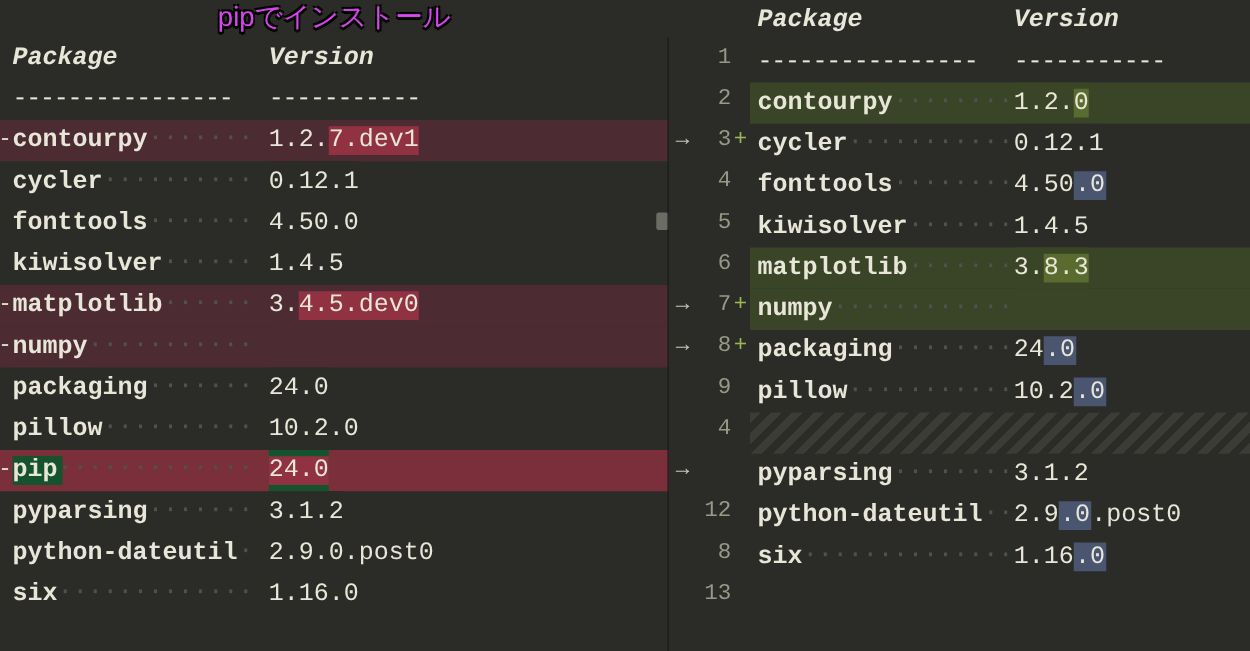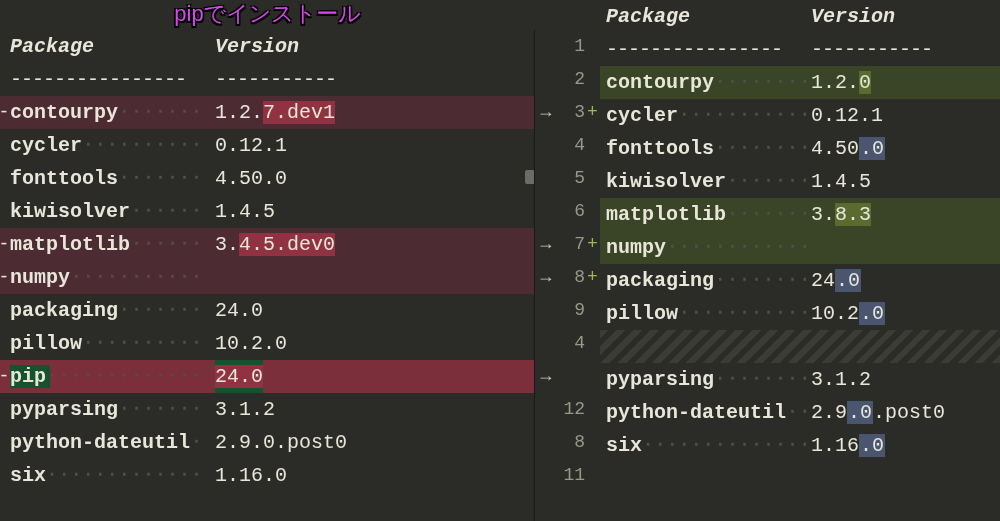--- a/index.html
+++ b/index.html
@@ -248,21 +248,21 @@
           <span class="lnum">12</span>
           <span class="plus"></span>
         </div>
         <div class="grow">
           <span class="arrow"></span>
           <span class="lnum">8</span>
           <span class="plus"></span>
         </div>
         <div class="grow">
           <span class="arrow"></span>
-          <span class="lnum">11</span>
+          <span class="lnum">13</span>
           <span class="plus"></span>
         </div>
       </div>
   </div>
 
   <div class="pane right">
     <div id="right-body">
         <div class="row header"><span class="pkgcol"><span>Package</span></span><span class="vercol">Version</span></div>
         <div class="row"><span class="pkgcol rule"><span>----------------</span></span><span class="vercol rule">-----------</span></div>
         <div class="row dots add"><span class="pkgcol"><span>contourpy</span></span><span class="vercol">1.2.<span class="addstrong">0</span></span></div>

